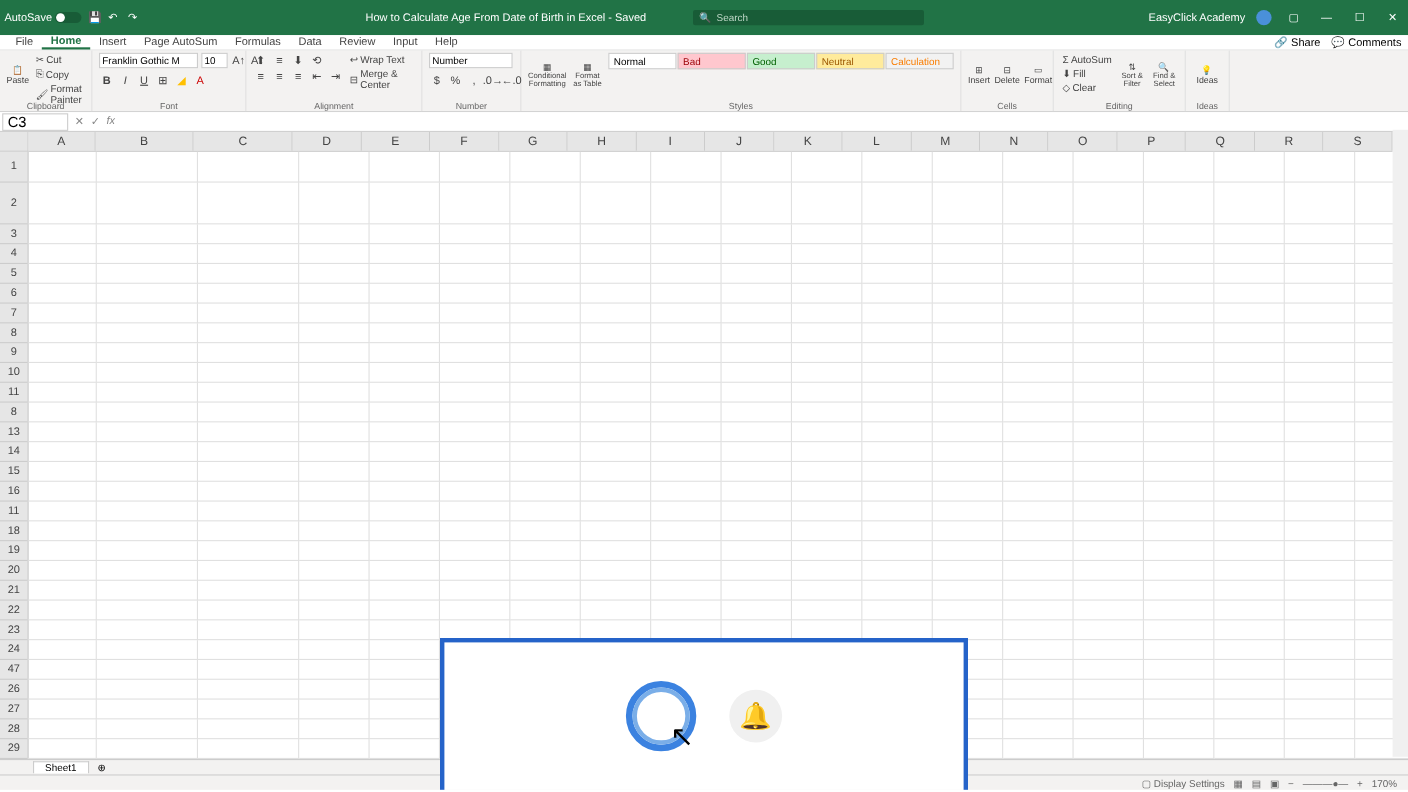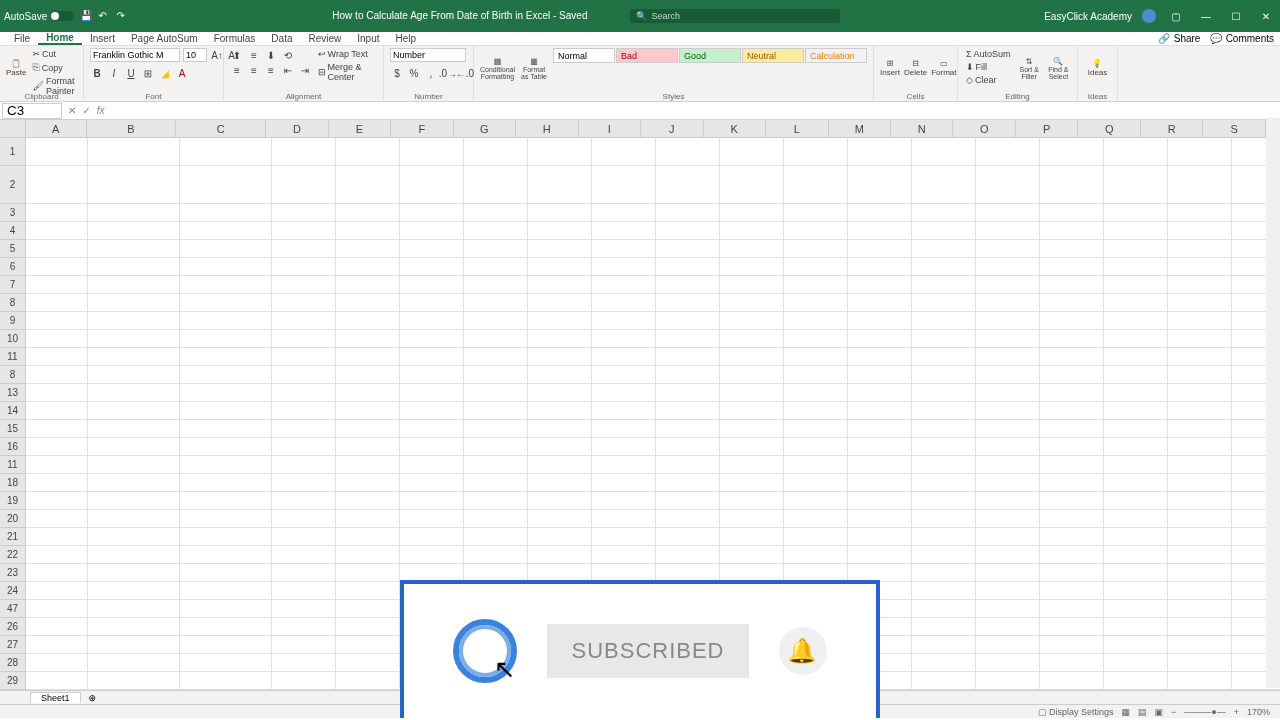--- a/index.html
+++ b/index.html
@@ -1009,15 +1009,14 @@
     <span>———●—</span>
     <span>+</span>
     <span>170%</span>
   </div>
 </div>
 
 <div class="subscribe-overlay">
   <div class="sub-circle">
     <span class="cursor">↖</span>
   </div>
-  <div class="sub-btn">SUBSCRIBED</div>
   <div class="bell">🔔</div>
 </div>
 
 </body></html>

